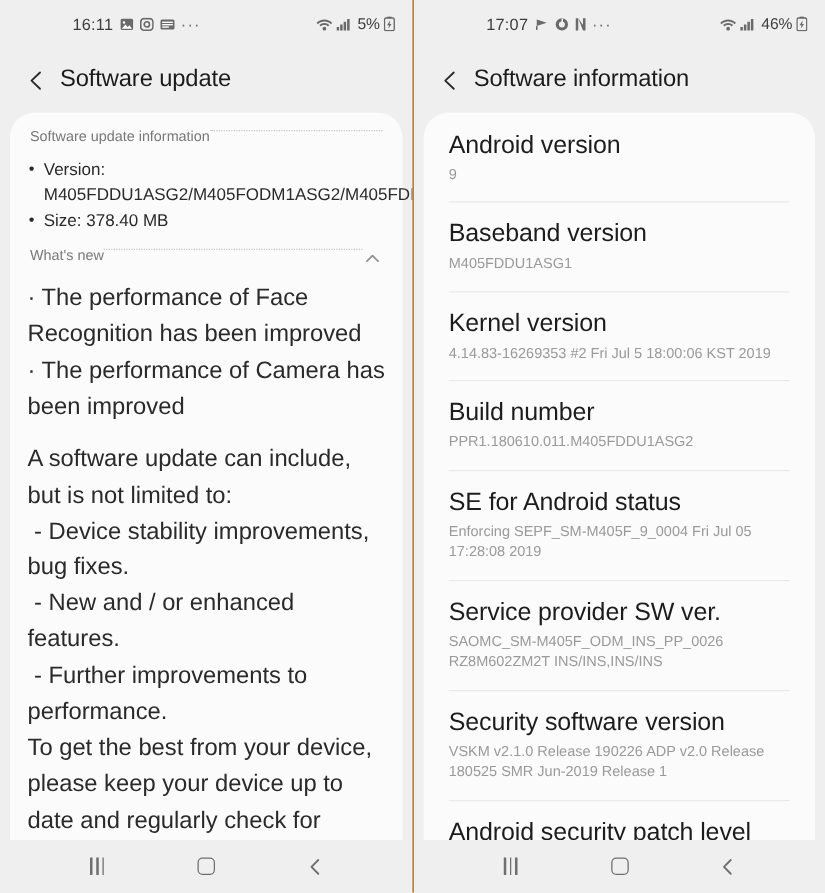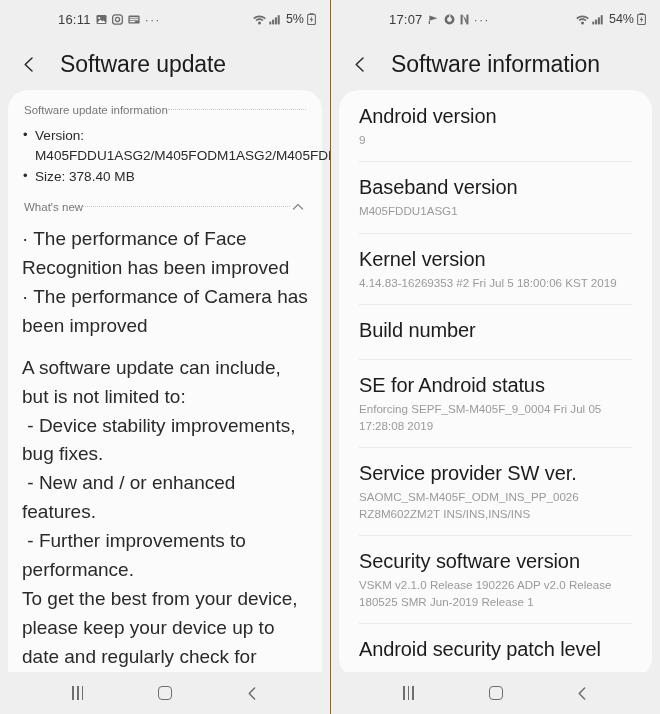--- a/index.html
+++ b/index.html
@@ -72,23 +72,23 @@
     padding: 0 16px;
     flex: 0 0 auto;
   }
   .back-btn {
     width: 26px; height: 26px;
     display: flex; align-items: center; justify-content: center;
     cursor: pointer;
     flex: 0 0 auto;
   }
   .app-title {
-    font-size: 23px;
+    font-size: 19px;
     color: #1c1c1c;
-    margin-left: 18px;
+    margin-left: 6px;
     letter-spacing: -.1px;
   }
 
   
   .content {
     flex: 1 1 auto;
     overflow: hidden;
     display: flex;
     flex-direction: column;
   }
@@ -99,21 +99,21 @@
     margin: 0 8px;
   }
 
   
   .card-left {
     padding: 12px 14px 14px 14px;
   }
 
   .section-head {
     display: flex;
-    align-items: center;
+    align-items: flex-start;
     gap: 0;
     padding: 2px 2px 4px 2px;
   }
   .section-head .label {
     font-size: 11.5px;
     color: #777;
     white-space: nowrap;
   }
   .dotted {
     flex: 1 1 auto;
@@ -410,21 +410,21 @@
             </svg>
         </span>
         <span class="sicon">
           <svg width="12" height="11" viewBox="0 0 12 11">
               <rect x="0.3" y="7.6" width="2" height="2.8" fill="#6a6a6a"></rect>
               <rect x="3.1" y="5.6" width="2" height="4.8" fill="#6a6a6a"></rect>
               <rect x="5.9" y="3.4" width="2" height="7" fill="#6a6a6a"></rect>
               <rect x="8.7" y="1.2" width="2" height="9.2" fill="#6a6a6a"></rect>
             </svg>
         </span>
-        <span class="battery-pct">54%</span>
+        <span class="battery-pct">46%</span>
         <span class="sicon">
           <svg width="9" height="12" viewBox="0 0 9 12">
               <rect x="2.8" y="0.2" width="3.4" height="1.3" fill="#6a6a6a"></rect>
               <rect x="0.6" y="1.4" width="7.8" height="10.2" rx="1.3" fill="none" stroke="#6a6a6a" stroke-width="1.1"></rect>
               <path d="M5.1 3.2 L2.7 7.1 L4.2 7.1 L3.7 10 L6.2 6.1 L4.7 6.1 Z" fill="#6a6a6a"></path>
             </svg>
         </span>
       </div>
     </div>
 
@@ -447,20 +447,21 @@
           <div class="info-title">Baseband version</div>
           <div class="info-sub">M405FDDU1ASG1</div>
         </div>
         <div class="info-row">
           <div class="info-title">Kernel version</div>
           <div class="info-sub">4.14.83-16269353
 #2 Fri Jul 5 18:00:06 KST 2019</div>
         </div>
         <div class="info-row">
           <div class="info-title">Build number</div>
+          <div class="info-sub">PPR1.180610.011.M405FDDU1ASG2</div>
         </div>
         <div class="info-row">
           <div class="info-title">SE for Android status</div>
           <div class="info-sub">Enforcing
 SEPF_SM-M405F_9_0004
 Fri Jul 05 17:28:08 2019</div>
         </div>
         <div class="info-row">
           <div class="info-title">Service provider SW ver.</div>
           <div class="info-sub">SAOMC_SM-M405F_ODM_INS_PP_0026

